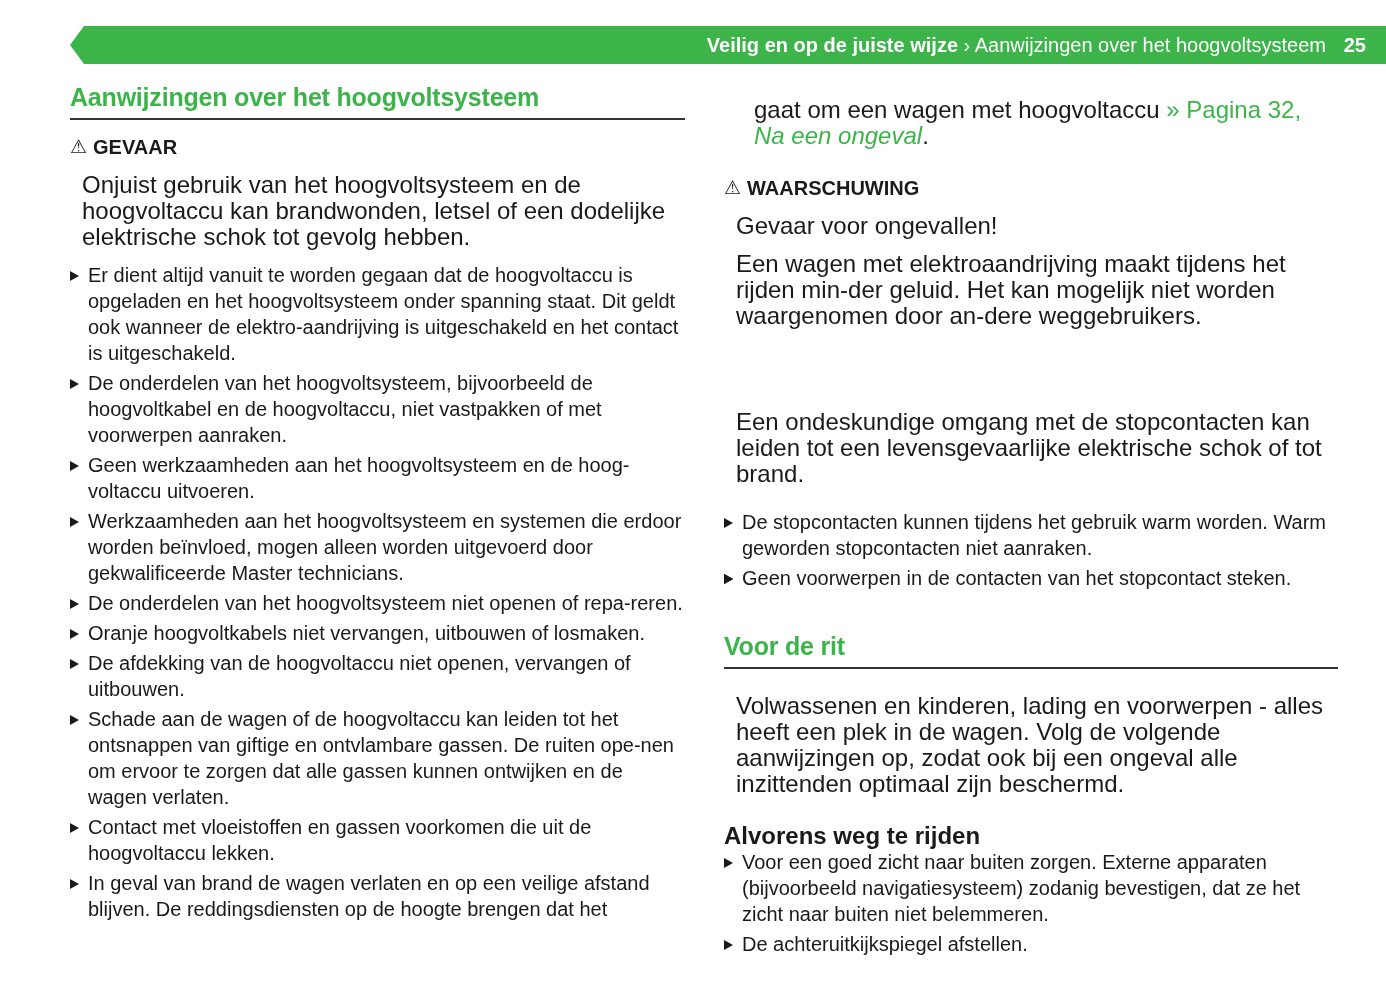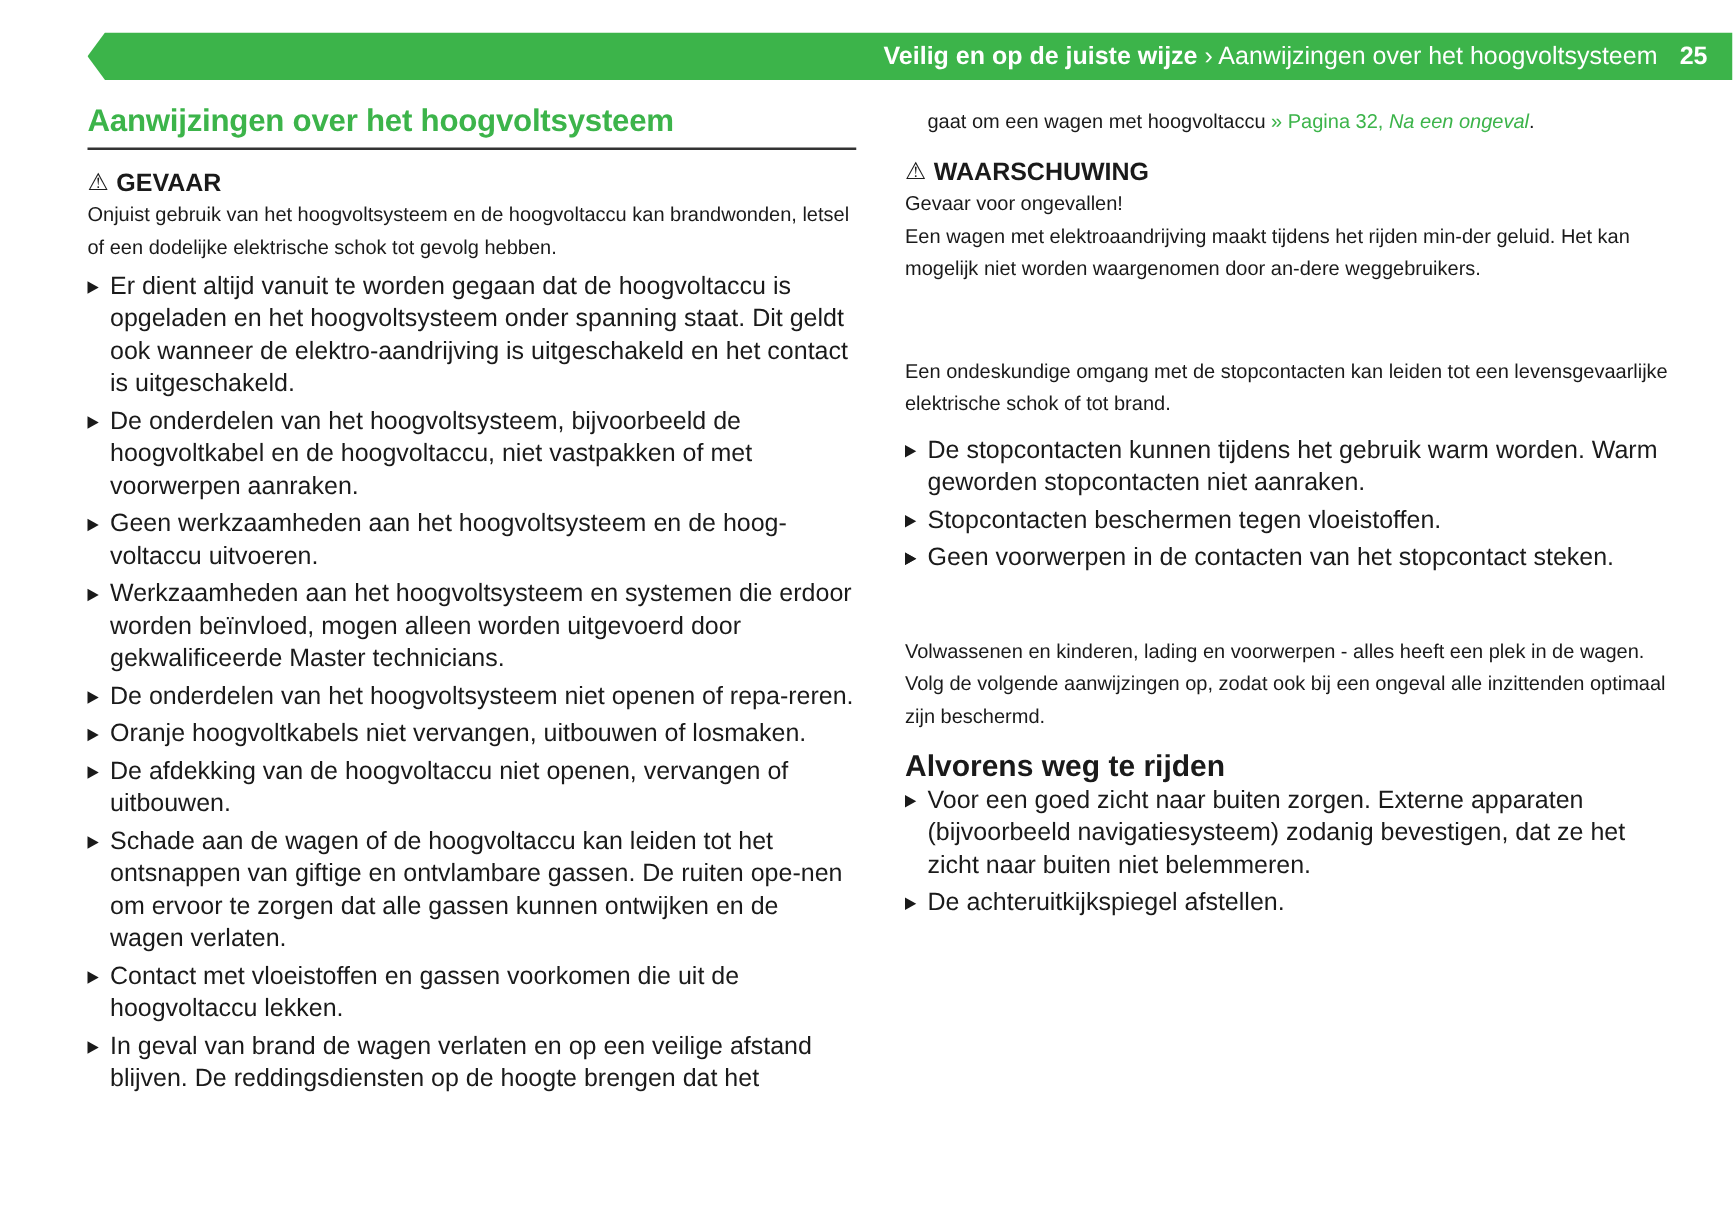--- a/index.html
+++ b/index.html
@@ -10,21 +10,21 @@
   .header-text { position:absolute; right:60px; top:26px; height:51px; line-height:38px;
                  color:#fff; font-size:20px; white-space:nowrap; }
   .header-text .bold { font-weight:bold; }
   .page-num { position:absolute; right:20px; top:26px; height:38px; line-height:38px; color:#fff;
               font-weight:bold; font-size:20px; }
   .col { position:absolute; top:80px; }
   .col-left { left:70px; width:615px; }
   .col-right { left:724px; width:614px; }
   .h2 { color:#3cb44a; font-weight:bold; font-size:25px; line-height:34px; margin:0;
         padding-bottom:4px; border-bottom:2px solid #333; letter-spacing:-0.2px; }
-  .p { font-size:16px; line-height:26px; margin:0; }
+  .p { font-size:24px; line-height:26px; margin:12px; }
   .warn-title { font-weight:bold; font-size:20px; line-height:26px; margin:0; display:flex; align-items:center; gap:6px; }
   .warn-icon { font-size:19px; font-weight:normal; }
   ul.bul { list-style:none; margin:0; padding:0; }
   ul.bul li { position:relative; padding-left:18px; font-size:20px; line-height:26px; margin:0 0 4px 0; }
   ul.bul li .tri { position:absolute; left:0; top:9px; width:0; height:0;
                    border-top:5px solid transparent; border-bottom:5px solid transparent;
                    border-left:9px solid #1a1a1a; }
   .link { color:#3cb44a; }
   .subhead { font-weight:bold; font-size:24px; line-height:26px; margin:0; }
 </style>
@@ -76,26 +76,27 @@
   </p>
   <p class="p">Gevaar voor ongevallen!</p>
   <p class="p">Een wagen met elektroaandrijving maakt tijdens het rijden min-der geluid. Het kan mogelijk niet worden waargenomen door an-dere weggebruikers.</p>
 
   <div style="height:46px"></div>
   <div style="height:10px"></div>
   <p class="p">Een ondeskundige omgang met de stopcontacten kan leiden tot een levensgevaarlijke elektrische schok of tot brand.</p>
   <div style="height:10px"></div>
   <ul class="bul">
     <li><span class="tri"></span><span>De stopcontacten kunnen tijdens het gebruik warm worden. Warm geworden stopcontacten niet aanraken.</span></li>
-    <li><span class="tri"></span><span>Stopcontacten beschermen tegen vloeistoffen.</span></li>
+    <li><span class="tri"></span></li>
     <li><span class="tri"></span></li>
     <li><span class="tri"></span><span>Geen voorwerpen in de contacten van het stopcontact steken.</span></li>
   </ul>
 
   <div style="height:34px"></div>
+  <h2 class="h2">Voor de rit</h2>
   <div style="height:12px"></div>
   <p class="p">Volwassenen en kinderen, lading en voorwerpen - alles heeft een plek in de wagen. Volg de volgende aanwijzingen op, zodat ook bij een ongeval alle inzittenden optimaal zijn beschermd.</p>
   <div style="height:14px"></div>
   <p class="subhead">Alvorens weg te rijden</p>
   <ul class="bul">
     <li><span class="tri"></span><span>Voor een goed zicht naar buiten zorgen. Externe apparaten (bijvoorbeeld navigatiesysteem) zodanig bevestigen, dat ze het zicht naar buiten niet belemmeren.</span></li>
     <li><span class="tri"></span><span>De achteruitkijkspiegel afstellen.</span></li>
   </ul>
 </div>
 

